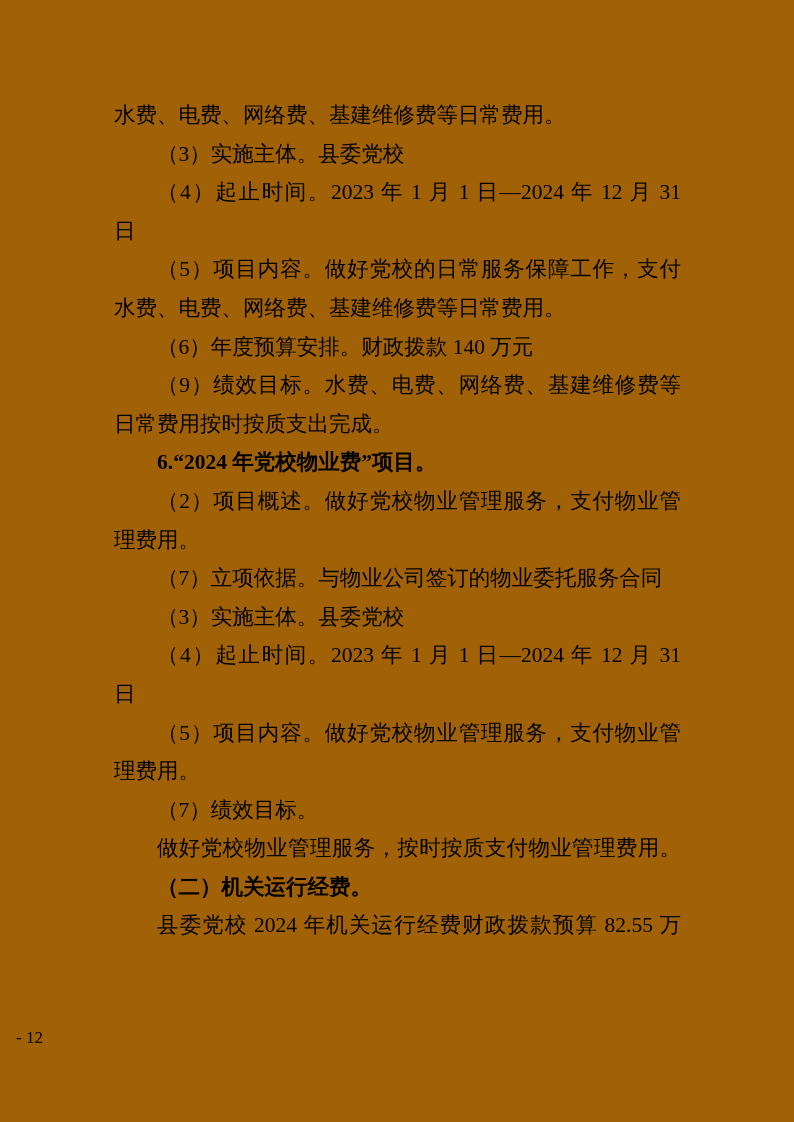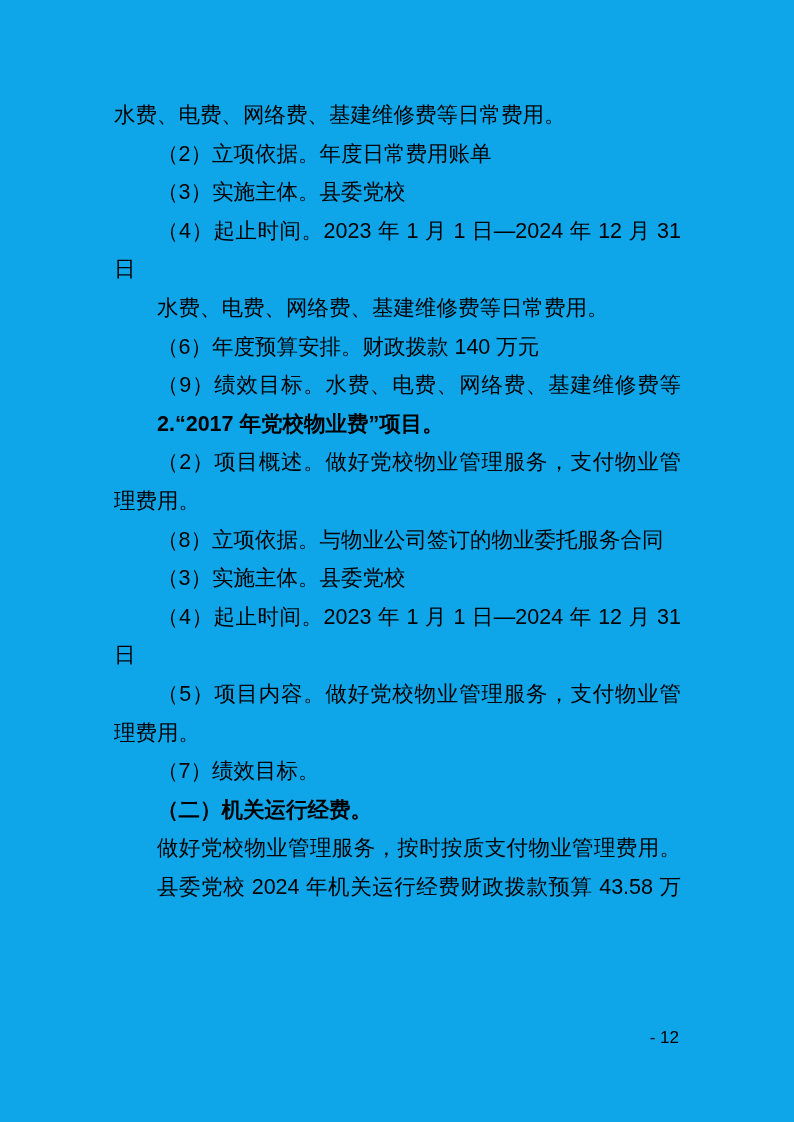--- a/index.html
+++ b/index.html
@@ -4,23 +4,23 @@
 <style>
   html, body {
     margin: 0;
     padding: 0;
     background: #ffffff;
   }
   .page {
     position: relative;
     width: 794px;
     height: 1122px;
-    background: #0ea5e9;
+    background: #a16207;
     overflow: hidden;
-    font-family: Liberation Sans, sans-serif;
+    font-family: Liberation Serif, serif;
     color: #000000;
   }
   .doc {
     position: absolute;
     left: 114px;
     top: 96px;
     width: 567px;
     font-size: 21.5px;
   }
   .para {
@@ -42,83 +42,81 @@
   }
   .para.indent .line:first-child {
     text-indent: 43px;
   }
   .para.bold {
     font-weight: 700;
   }
   .footer {
     position: absolute;
     top: 1026px;
-    left: 3px;
+    left: 16px;
     width: 676px;
-    text-align: right;
     font-size: 17px;
     line-height: 24px;
     color: #000000;
   }
 </style>
 </head>
 <body>
 
 <div class="page">
   <div class="doc">
       <p class="para">
         <span class="line">水费、电费、网络费、基建维修费等日常费用。</span>
       </p>
       <p class="para indent">
-        <span class="line">（2）立项依据。年度日常费用账单</span>
-      </p>
-      <p class="para indent">
         <span class="line">（3）实施主体。县委党校</span>
       </p>
       <p class="para indent">
         <span class="line full">（4）起止时间。2023 年 1 月 1 日—2024 年 12 月 31</span>
         <span class="line">日</span>
       </p>
       <p class="para indent">
+        <span class="line full">（5）项目内容。做好党校的日常服务保障工作，支付</span>
         <span class="line">水费、电费、网络费、基建维修费等日常费用。</span>
       </p>
       <p class="para indent">
         <span class="line">（6）年度预算安排。财政拨款 140 万元</span>
       </p>
       <p class="para indent">
         <span class="line full">（9）绩效目标。水费、电费、网络费、基建维修费等</span>
+        <span class="line">日常费用按时按质支出完成。</span>
       </p>
       <p class="para indent bold">
-        <span class="line">2.“2017 年党校物业费”项目。</span>
+        <span class="line">6.“2024 年党校物业费”项目。</span>
       </p>
       <p class="para indent">
         <span class="line full">（2）项目概述。做好党校物业管理服务，支付物业管</span>
         <span class="line">理费用。</span>
       </p>
       <p class="para indent">
-        <span class="line">（8）立项依据。与物业公司签订的物业委托服务合同</span>
+        <span class="line">（7）立项依据。与物业公司签订的物业委托服务合同</span>
       </p>
       <p class="para indent">
         <span class="line">（3）实施主体。县委党校</span>
       </p>
       <p class="para indent">
         <span class="line full">（4）起止时间。2023 年 1 月 1 日—2024 年 12 月 31</span>
         <span class="line">日</span>
       </p>
       <p class="para indent">
         <span class="line full">（5）项目内容。做好党校物业管理服务，支付物业管</span>
         <span class="line">理费用。</span>
       </p>
       <p class="para indent">
         <span class="line">（7）绩效目标。</span>
       </p>
+      <p class="para indent">
+        <span class="line full">做好党校物业管理服务，按时按质支付物业管理费用。</span>
+      </p>
       <p class="para indent bold">
         <span class="line">（二）机关运行经费。</span>
       </p>
       <p class="para indent">
-        <span class="line full">做好党校物业管理服务，按时按质支付物业管理费用。</span>
-      </p>
-      <p class="para indent">
-        <span class="line full">县委党校 2024 年机关运行经费财政拨款预算 43.58 万</span>
+        <span class="line full">县委党校 2024 年机关运行经费财政拨款预算 82.55 万</span>
       </p>
     </div>
   <div class="footer">- 12</div>
 </div>
 
 </body></html>

